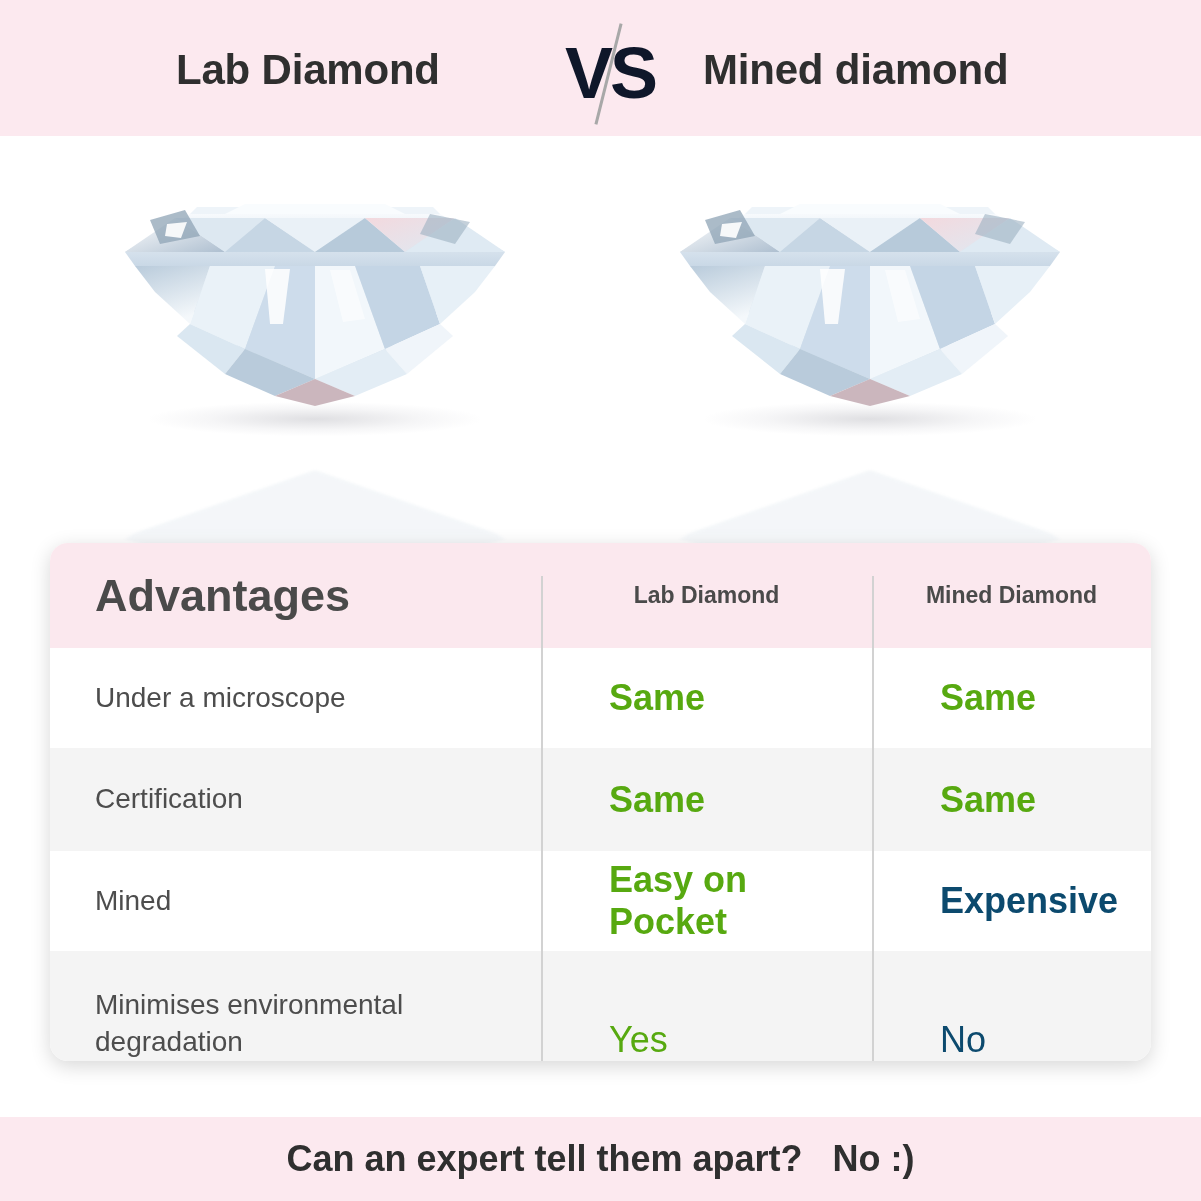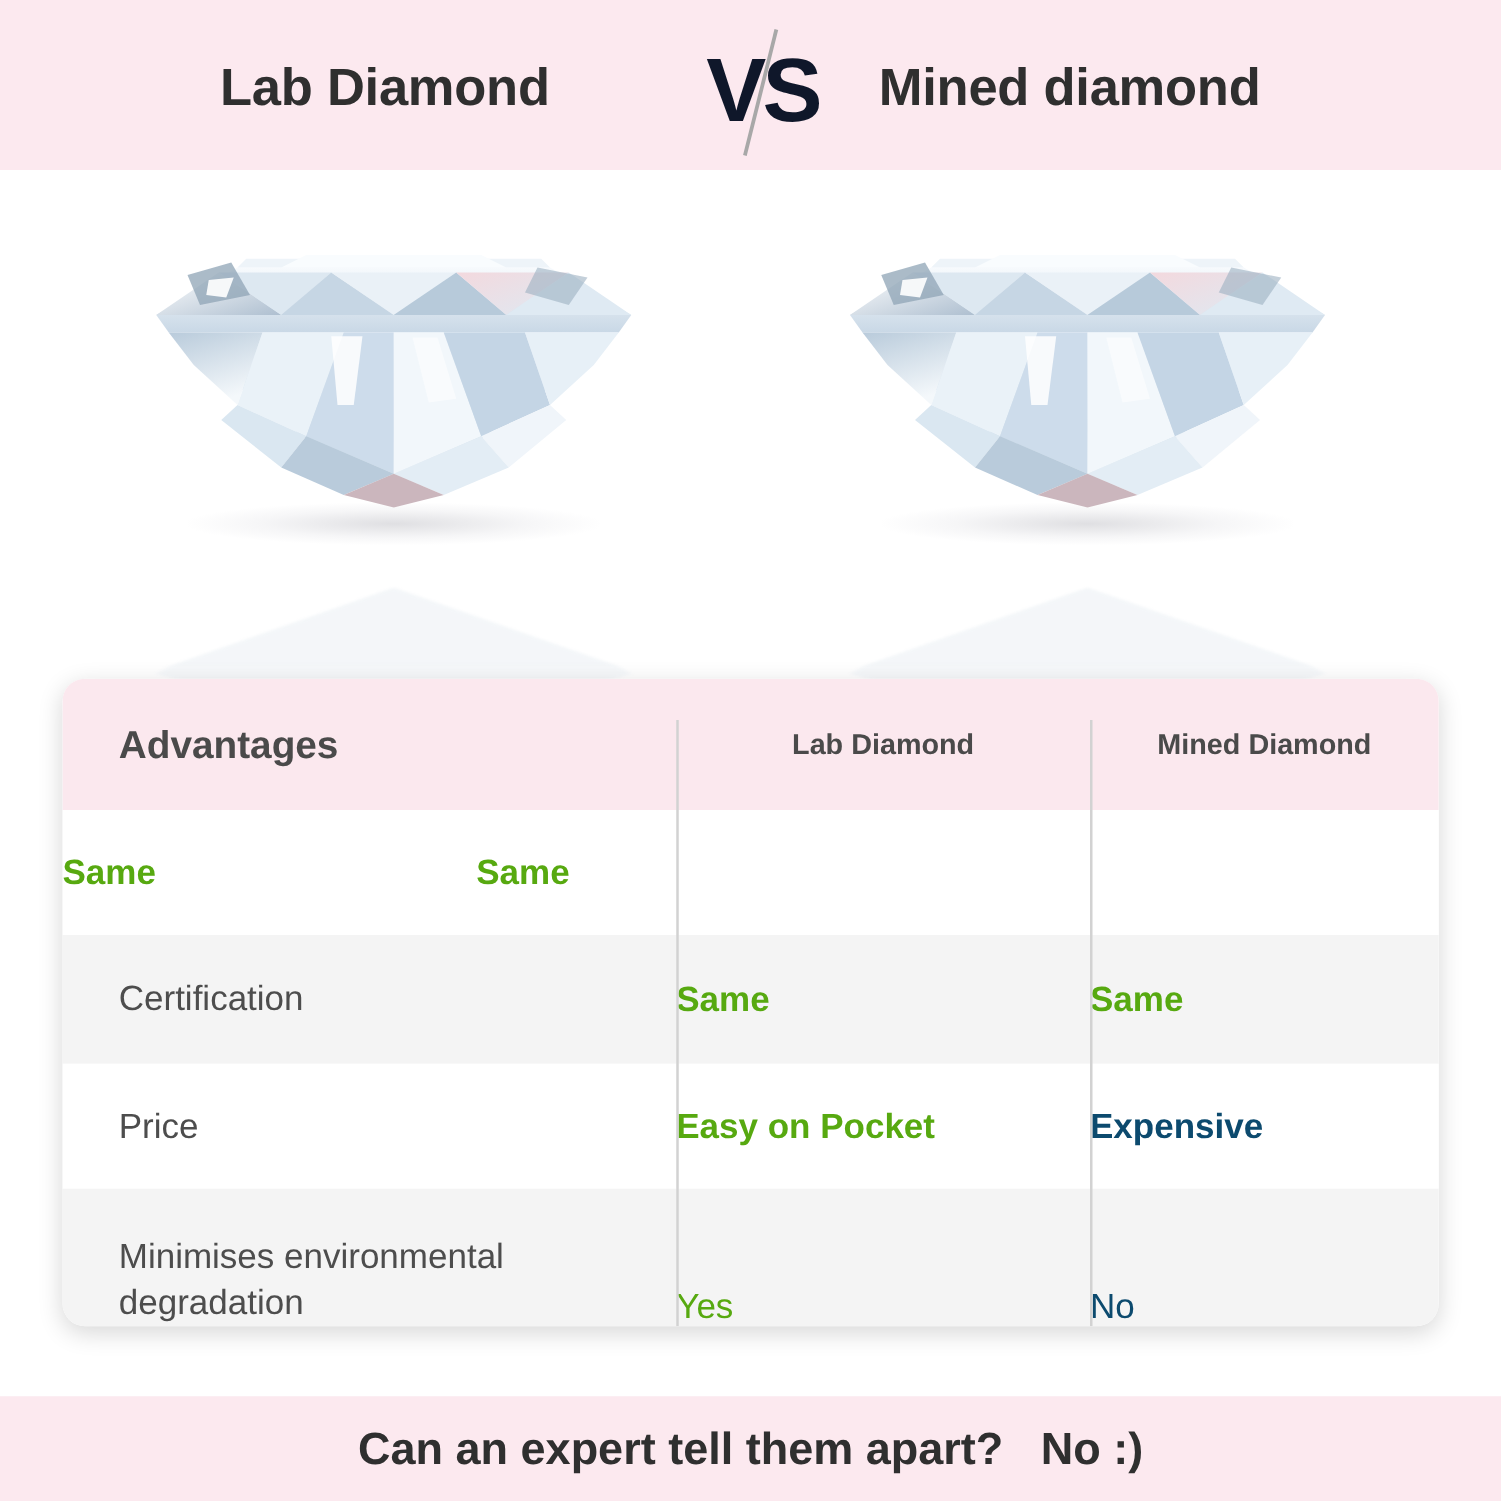--- a/index.html
+++ b/index.html
@@ -67,31 +67,31 @@
     box-shadow:0 5px 20px rgba(0,0,0,0.16);
     overflow:hidden;
   }
   .thead {
     display:flex; height:105px; background:#fbe8ee; align-items:center;
   }
   .c1 { width:491px; flex:0 0 491px; padding-left:45px; }
   .c2 { width:331px; flex:0 0 331px; }
   .c3 { width:279px; flex:0 0 279px; }
 
-  .th-adv { font-size:31px; font-weight:bold; color:#4a4a4a; }
+  .th-adv { font-size:45px; font-weight:bold; color:#4a4a4a; }
   .th-col { font-size:23px; font-weight:bold; color:#4a4a4a; text-align:center; }
 
   .trow { display:flex; align-items:center; }
   .trow.white { background:#ffffff; }
   .trow.gray  { background:#f4f4f4; }
   .r1 { height:100px; } .r2 { height:103px; } .r3 { height:100px; } .r4 { height:110px;align-items:flex-end; }
 
   .cell-label { font-size:28px; color:#4d4d4d; line-height:1.32; }
   .cell-val {
-    font-size:28px; font-weight:bold; 
+    font-size:36px; font-weight:bold; padding-left:68px;
   }
   .cell-val.plain { font-weight:normal; }
   .val-green { color:#57a910; }
   .val-red   { color:#0c4a6e; }
 
   
   .divider {
     position:absolute; top:33px; width:2px; height:485px; background:#d2d2d2;
   }
   .divider.d1 { left:491px; }
@@ -231,32 +231,33 @@
   <div class="divider d1"></div>
   <div class="divider d2"></div>
 
   <div class="thead">
     <div class="c1 th-adv">Advantages</div>
     <div class="c2 th-col">Lab Diamond</div>
     <div class="c3 th-col">Mined Diamond</div>
   </div>
 
   <div class="trow white r1">
+    <div class="c1 cell-label">Under a microscope</div>
     <div class="c2 cell-val val-green">Same</div>
     <div class="c3 cell-val val-green">Same</div>
   </div>
 
   <div class="trow gray r2">
     <div class="c1 cell-label">Certification</div>
     <div class="c2 cell-val val-green">Same</div>
     <div class="c3 cell-val val-green">Same</div>
   </div>
 
   <div class="trow white r3">
-    <div class="c1 cell-label">Price</div>
+    <div class="c1 cell-label">Mined</div>
     <div class="c2 cell-val val-green">Easy on Pocket</div>
     <div class="c3 cell-val val-red">Expensive</div>
   </div>
 
   <div class="trow gray r4">
     <div class="c1 cell-label">Minimises environmental degradation</div>
     <div class="c2 cell-val plain val-green">Yes</div>
     <div class="c3 cell-val plain val-red">No</div>
   </div>
 </div>

